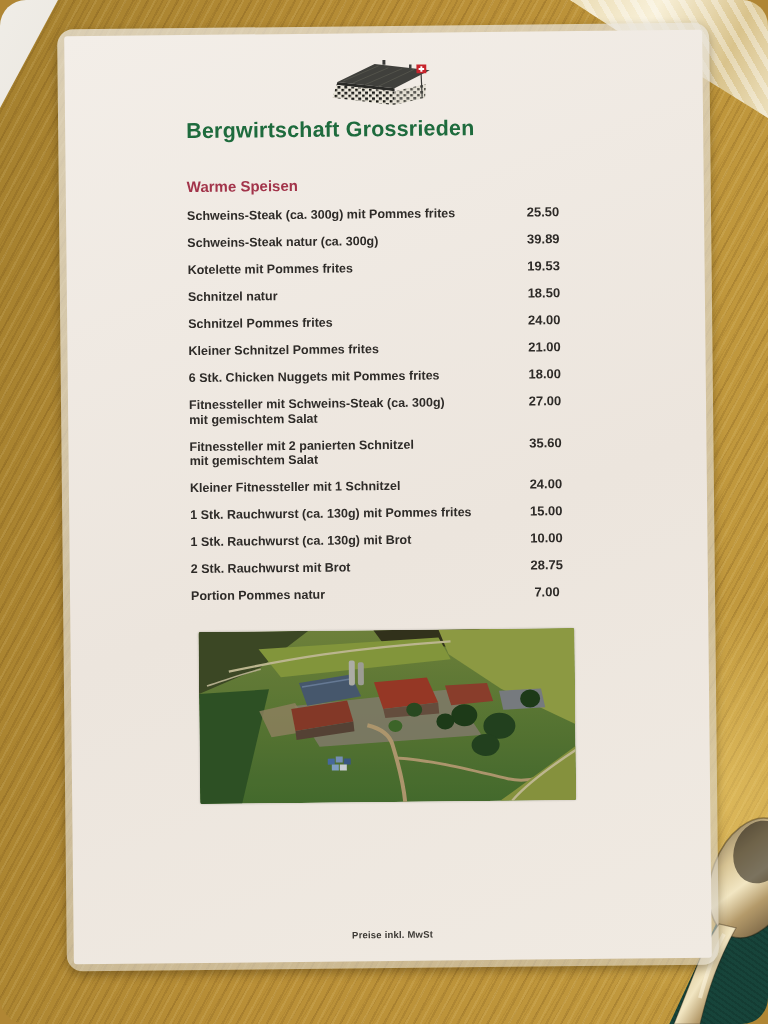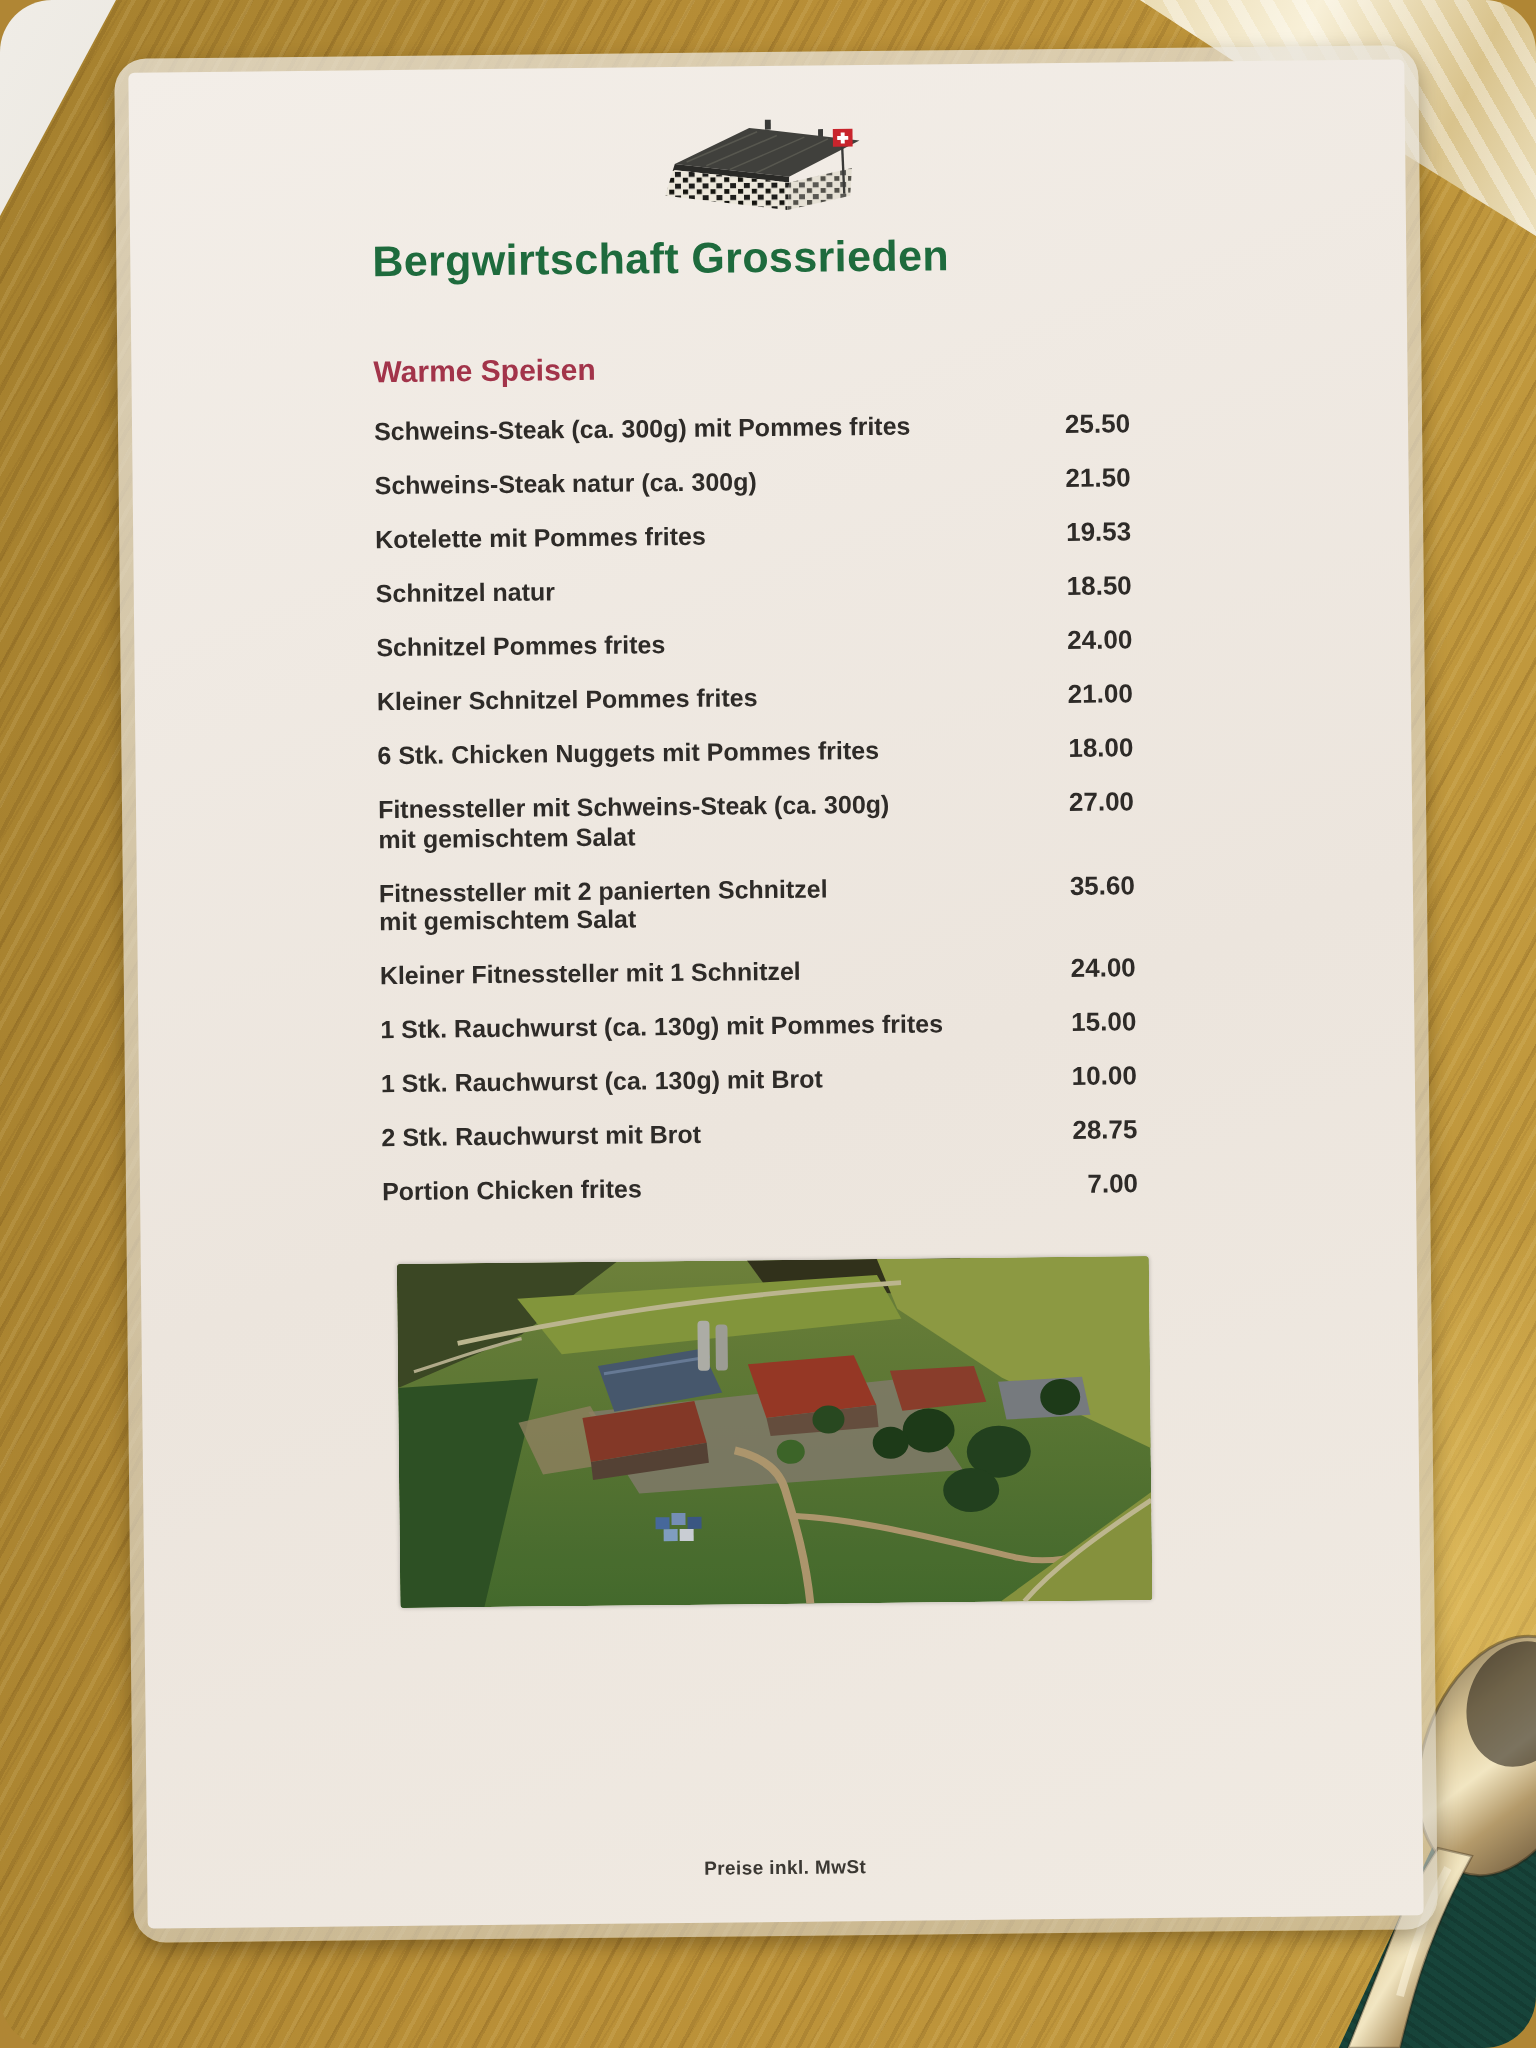--- a/index.html
+++ b/index.html
@@ -77,21 +77,21 @@
     font-size:15px;font-weight:bold;color:var(--section_red,#a2344a);
     white-space:nowrap;
   }
 
   .rows{position:absolute;left:121px;top:174px;width:378px;}
   .row{
     display:flex;justify-content:space-between;align-items:flex-start;
     margin-bottom:12.5px;color:var(--text,#2e2b28);
   }
   .item-name{font-size:12.5px;font-weight:bold;line-height:14.5px;white-space:nowrap;}
-  .item-price{font-size:13px;font-weight:bold;line-height:14.5px;text-align:right;min-width:44px;}
+  .item-price{font-size:13px;font-weight:bold;line-height:14.5px;text-align:center;min-width:44px;}
 
   .photo{
     position:absolute;left:128px;top:597px;width:376px;height:172px;
     border-radius:2px;overflow:hidden;box-shadow:0 0 2px rgba(0,0,0,.25);
   }
   .photo svg{display:block;}
 
   .footer-note{
     position:absolute;left:0;top:896px;width:100%;
     text-align:center;font-size:9.5px;font-weight:bold;color:#3b3833;
@@ -162,21 +162,21 @@
           <div class="row">
             <div class="item-name">
               <div>Schweins-Steak (ca. 300g) mit Pommes frites</div>
             </div>
             <div class="item-price">25.50</div>
           </div>
           <div class="row">
             <div class="item-name">
               <div>Schweins-Steak natur (ca. 300g)</div>
             </div>
-            <div class="item-price">21.50</div>
+            <div class="item-price">39.89</div>
           </div>
           <div class="row">
             <div class="item-name">
               <div>Kotelette mit Pommes frites</div>
             </div>
             <div class="item-price">19.53</div>
           </div>
           <div class="row">
             <div class="item-name">
               <div>Schnitzel natur</div>
@@ -234,21 +234,21 @@
             <div class="item-price">10.00</div>
           </div>
           <div class="row">
             <div class="item-name">
               <div>2 Stk. Rauchwurst mit Brot</div>
             </div>
             <div class="item-price">28.75</div>
           </div>
           <div class="row">
             <div class="item-name">
-              <div>Portion Chicken frites</div>
+              <div>Portion Pommes natur</div>
             </div>
             <div class="item-price">7.00</div>
           </div>
         </div>
 
       <div class="photo">
         <svg viewBox="0 0 376 172" width="376" height="172">
           <defs>
             <linearGradient id="gField" x1="0" y1="0" x2="0" y2="1">
               <stop offset="0" stop-color="#74893e"></stop>

